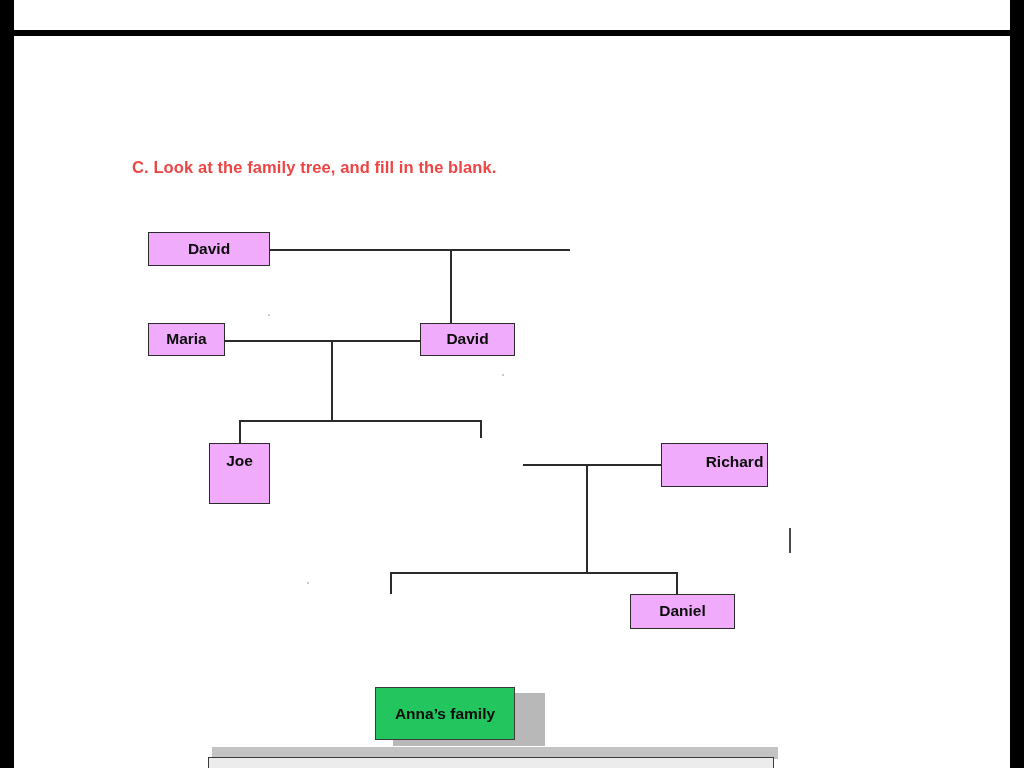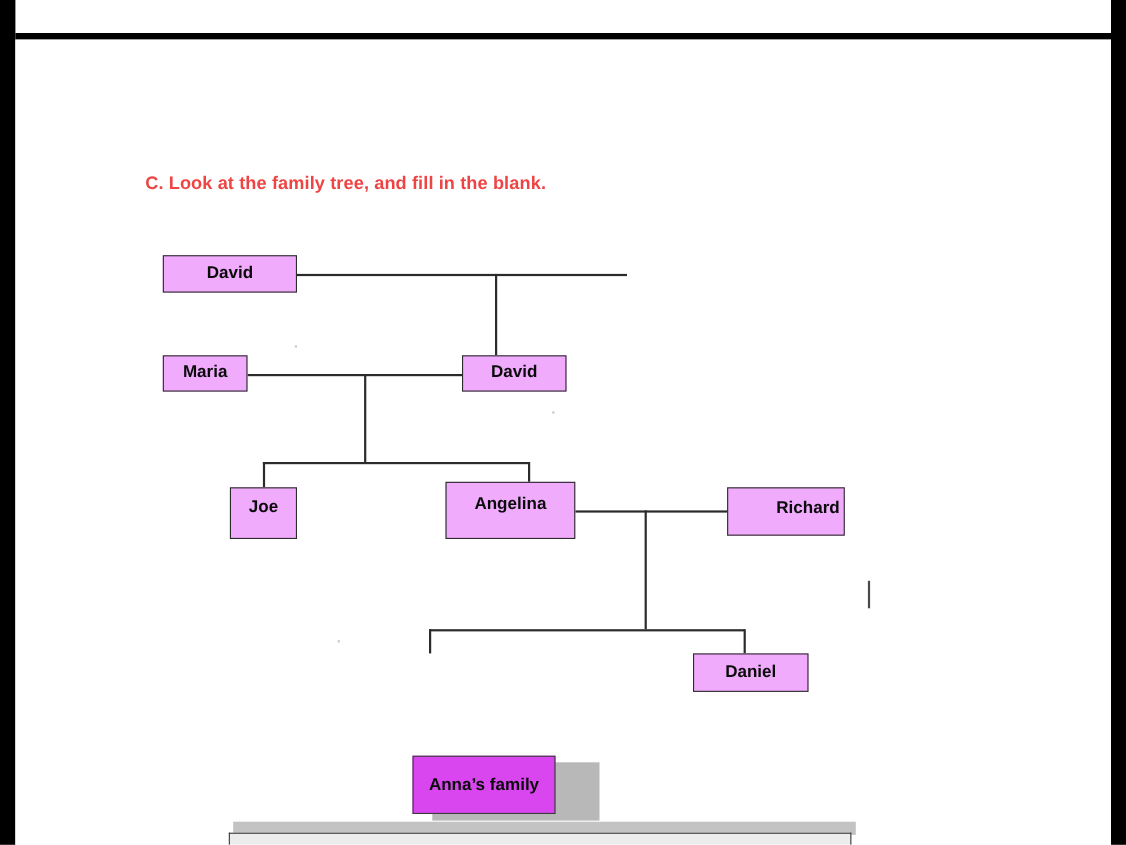--- a/index.html
+++ b/index.html
@@ -38,22 +38,22 @@
   }
   .node span{display:block;}
   .line{position:absolute;background:#2b2b2b;}
   .h{height:1.6px;}
   .v{width:1.6px;}
   
   #caret{position:absolute;left:775px;top:492px;width:2.4px;height:25px;background:#4a4a4a;}
   
   #tab-shadow{position:absolute;left:379px;top:657px;width:152px;height:53px;background:#b8b8b8;}
   #tab{
-    position:absolute;left:361px;top:651px;width:130px;height:53px;
-    background:#d946ef;border:1.6px solid #3a3a3a;box-sizing:border-box;
+    position:absolute;left:361px;top:651px;width:140px;height:53px;
+    background:#22c55e;border:1.6px solid #3a3a3a;box-sizing:border-box;
     display:flex;align-items:center;justify-content:center;
     font-weight:bold;font-size:15.5px;color:#0b0b0b;
   }
   #panel-band{position:absolute;left:198px;top:711px;width:566px;height:12px;background:#c3c3c3;}
   #panel-body{
     position:absolute;left:194px;top:721px;width:566px;height:11px;
     background:#ececec;border:1.6px solid #3a3a3a;box-sizing:border-box;border-bottom:none;
   }
   
   .speck{position:absolute;background:#c9c9c9;width:2px;height:2px;}
@@ -97,27 +97,24 @@
 
 
     <div class="node" style="left:134px;top:287px;width:77px;height:33px;font-size:15.5px;line-height:30px;">
       <span>Maria</span>
     </div>
 
     <div class="node" style="left:406px;top:287px;width:95px;height:33px;font-size:15.5px;line-height:30px;">
       <span>David</span>
     </div>
 
-    <div class="node" style="left:195px;top:407px;width:61px;height:47px;font-size:15.5px;line-height:34px;">
+    <div class="node" style="left:195px;top:407px;width:61px;height:61px;font-size:15.5px;line-height:34px;">
       <span>Joe</span>
     </div>
 
-    <div class="node" style="left:391px;top:402px;width:118px;height:52px;font-size:15.5px;line-height:39px;">
-      <span>Angelina</span>
-    </div>
 
     <div class="node" style="left:647px;top:407px;width:107px;height:44px;font-size:15.5px;line-height:36px;padding-left:40px;">
       <span>Richard</span>
     </div>
 
 
     <div class="node" style="left:616px;top:558px;width:105px;height:35px;font-size:15.5px;line-height:32px;">
       <span>Daniel</span>
     </div>
 

